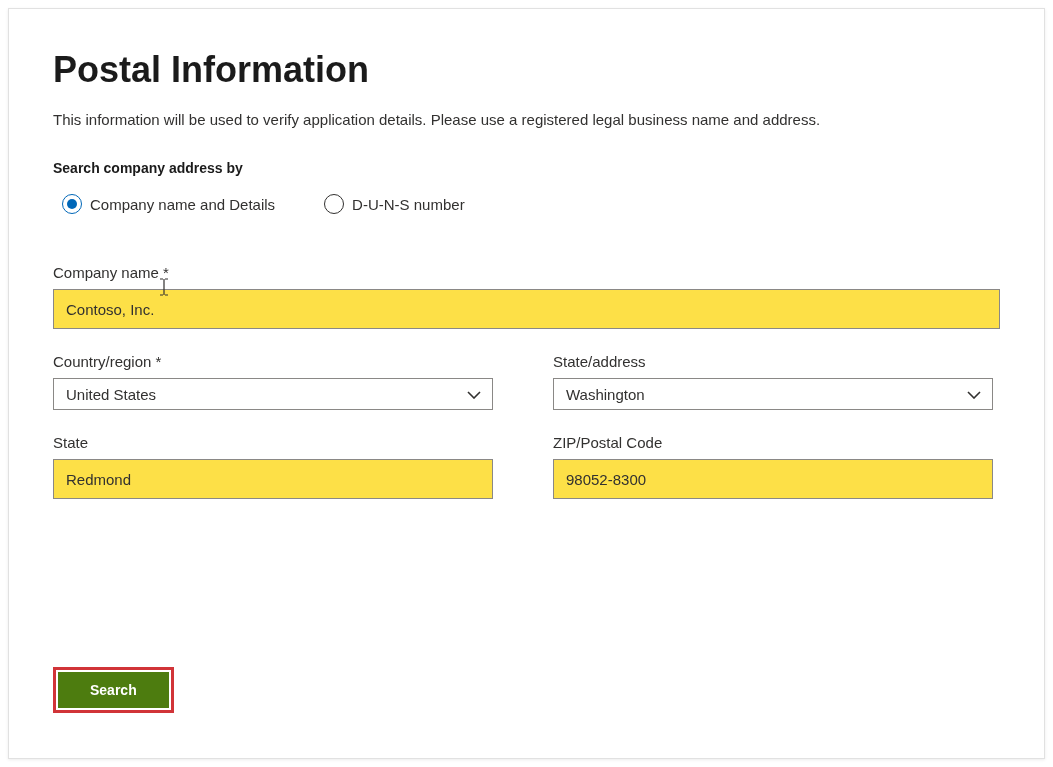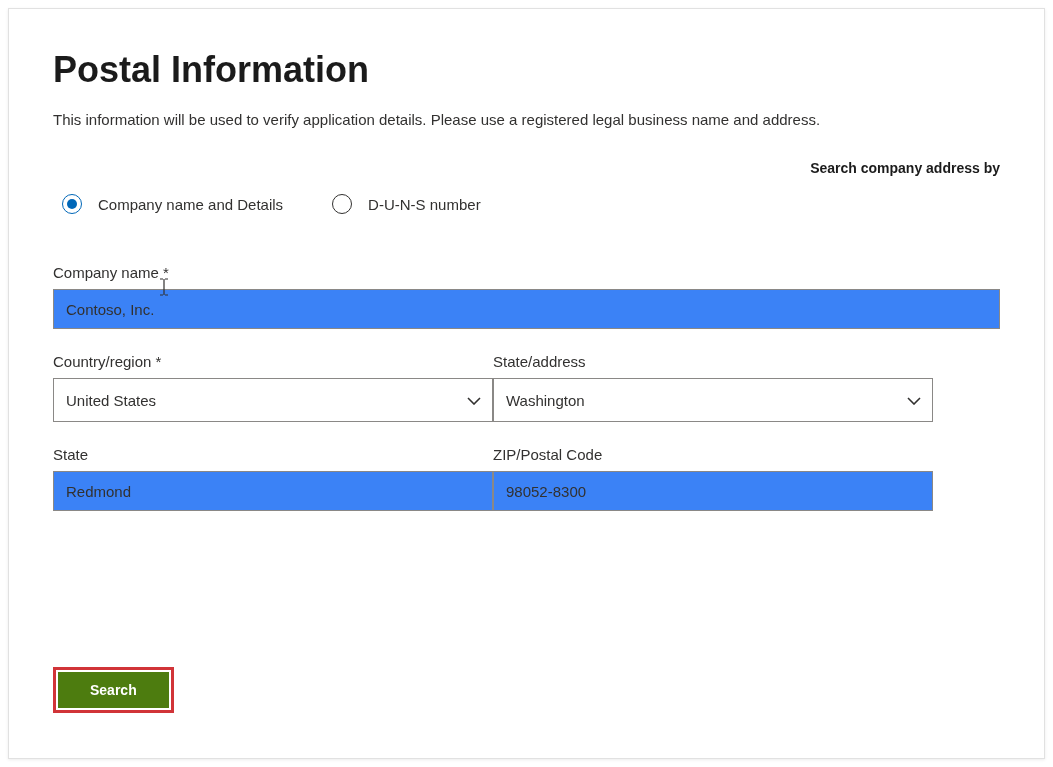--- a/index.html
+++ b/index.html
@@ -29,31 +29,30 @@
     .description {
       font-size: 15px;
       color: #323130;
       margin-bottom: 32px;
     }
     .section-label {
       font-size: 14px;
       font-weight: 700;
       color: #1b1b1b;
       margin-bottom: 18px;
-      text-align: right;
     }
     .radio-group {
       display: flex;
       gap: 40px;
       margin-bottom: 50px;
     }
     .radio-option {
       display: flex;
       align-items: center;
-      gap: 16px;
+      gap: 8px;
       cursor: pointer;
       padding-left: 9px;
     }
     .radio-circle {
       width: 20px;
       height: 20px;
       border: 1.5px solid #323130;
       border-radius: 50%;
       display: flex;
       align-items: center;
@@ -83,46 +82,47 @@
       margin-bottom: 24px;
     }
     .text-input, .select-input {
       width: 100%;
       height: 40px;
       border: 1px solid #8a8886;
       padding: 0 12px;
       font-size: 15px;
       font-family: inherit;
       color: #323130;
-      background: #3b82f6;
+      background: #fde047;
     }
     .select-wrap {
       position: relative;
     }
     .select-display {
       width: 100%;
-      height: 44px;
+      height: 32px;
       border: 1px solid #8a8886;
       padding: 0 40px 0 12px;
       font-size: 15px;
       color: #323130;
       background: #fff;
       display: flex;
       align-items: center;
       cursor: pointer;
     }
     .chevron {
       position: absolute;
       right: 12px;
       top: 50%;
       transform: translateY(-50%);
       pointer-events: none;
     }
     .row-two {
       display: flex;
+      gap: 60px;
     }
     .col-half {
       flex: 1;
       max-width: 440px;
     }
     .col-full {
       width: 100%;
     }
     .search-btn-wrap {
       position: absolute;

